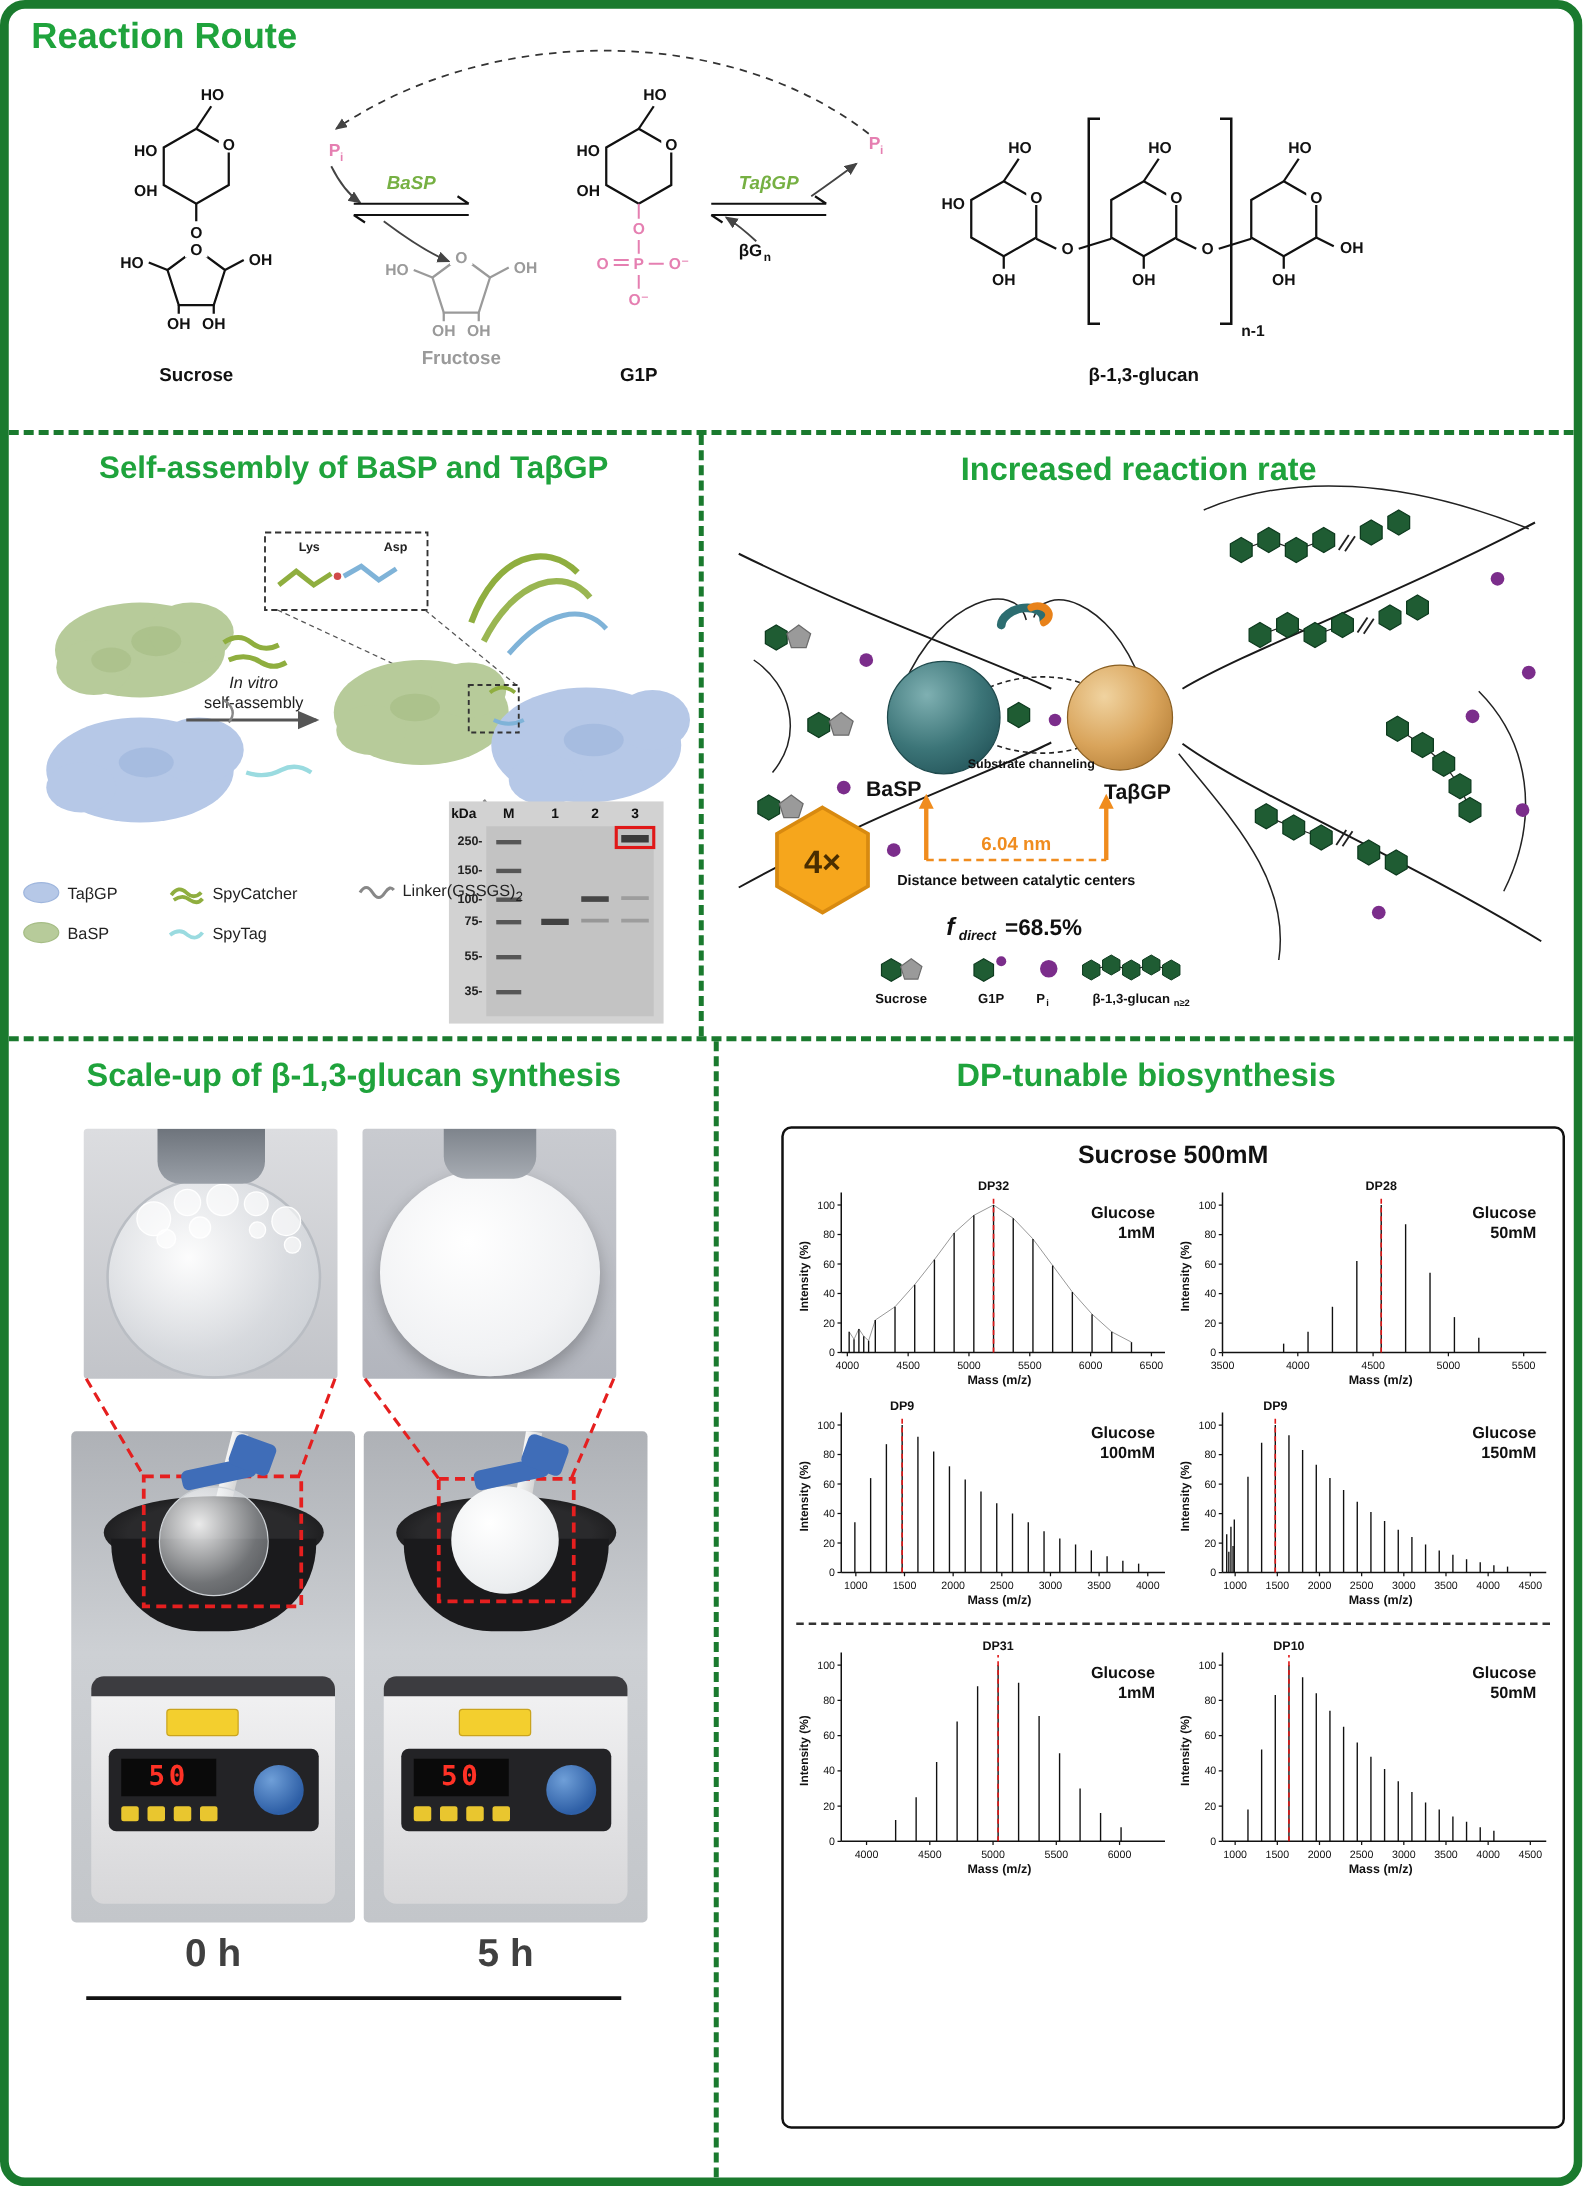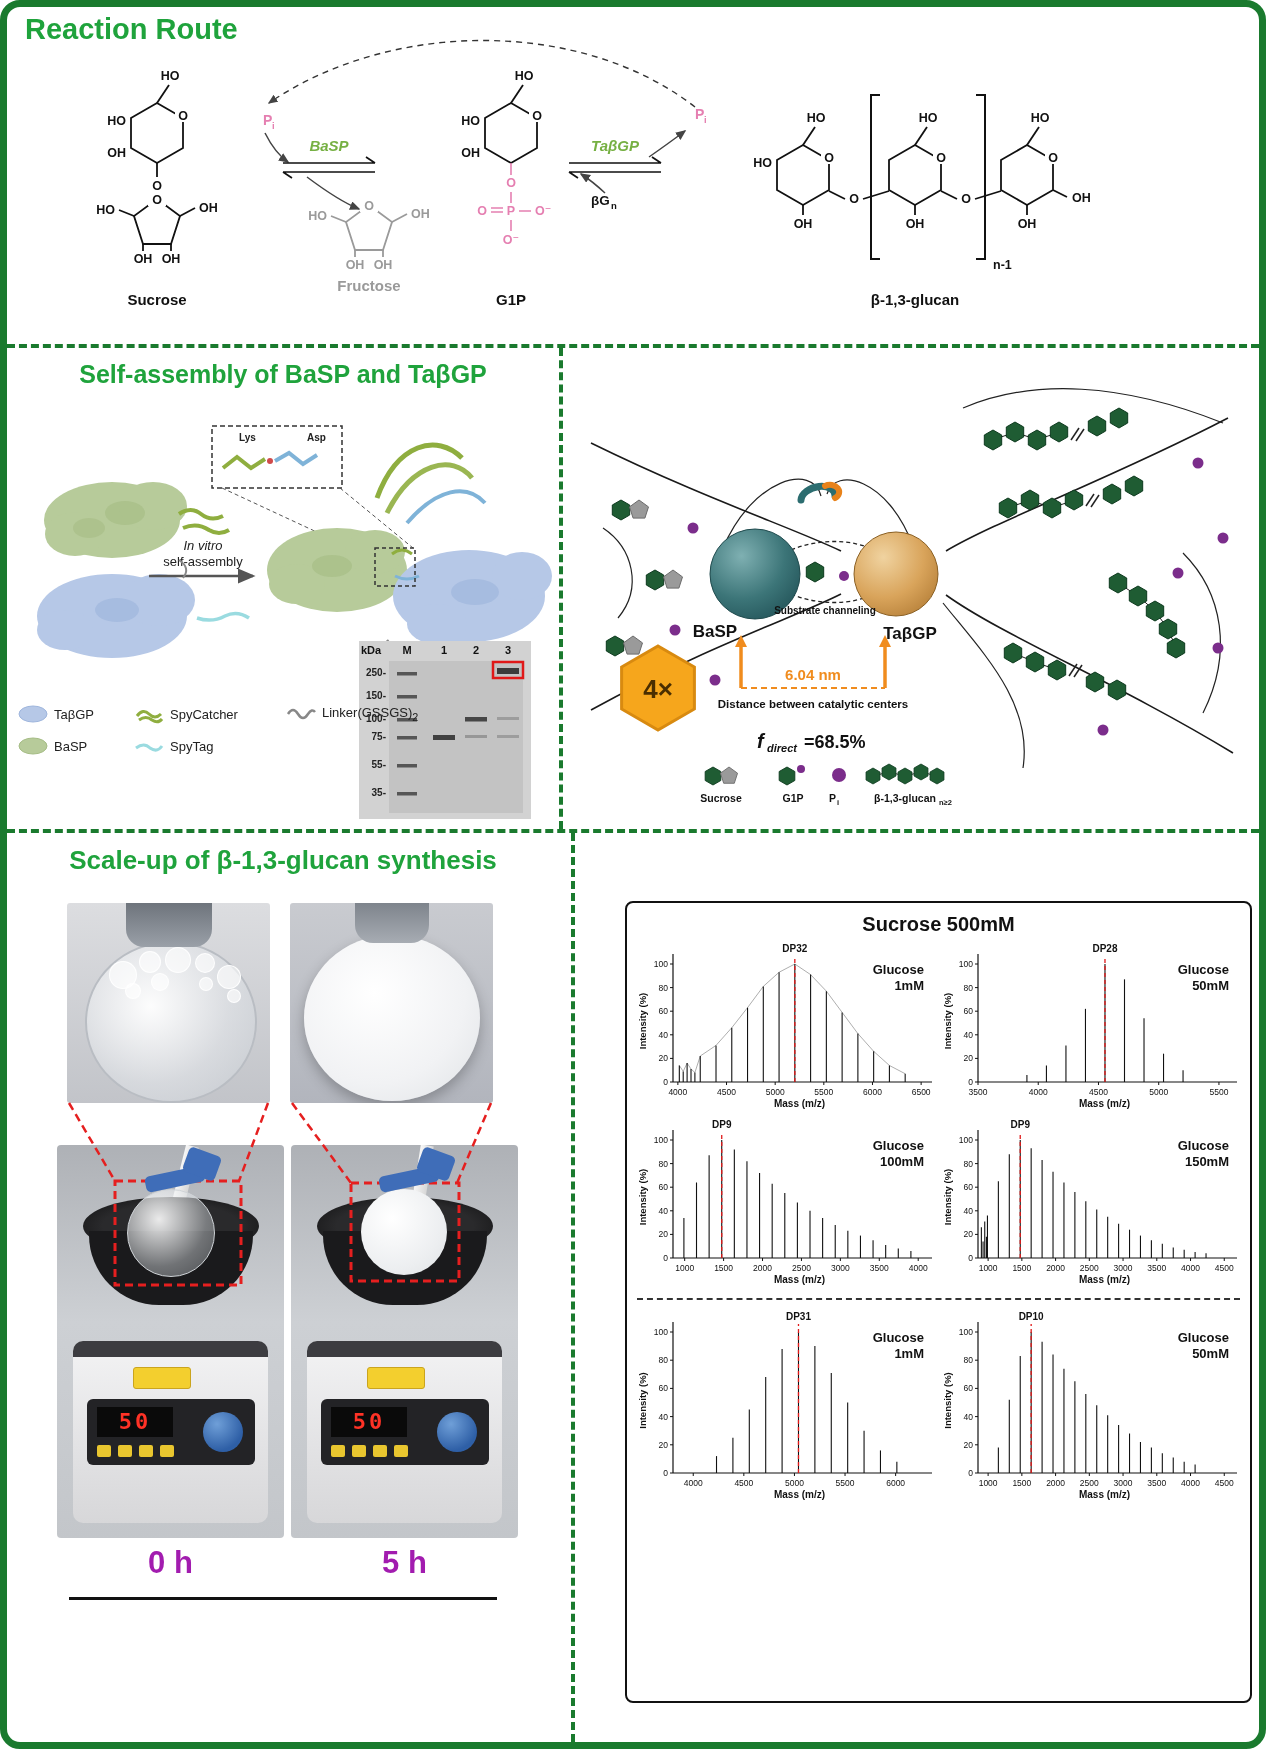--- a/index.html
+++ b/index.html
@@ -71,21 +71,21 @@
     background:linear-gradient(180deg,#f3f3f4,#e2e2e4 60%,#d7d7d9);}
   .dev-body::before{content:"";position:absolute;top:0;left:0;right:0;height:16px;background:#3c3c40;border-radius:10px 10px 0 0;}
   .dev-warn{position:absolute;left:60px;top:26px;width:56px;height:20px;background:#f3cf2e;border:1px solid #caa41e;border-radius:3px;}
   .dev-panel{position:absolute;left:14px;top:58px;width:168px;height:66px;background:#232326;border-radius:6px;}
   .dev-display{position:absolute;left:10px;top:8px;width:76px;height:30px;background:#0a0a0a;color:#ff3226;
     font-family:"DejaVu Sans Mono",monospace;font-size:22px;font-weight:bold;text-align:center;line-height:30px;letter-spacing:3px;}
   .dev-btns{position:absolute;left:10px;top:46px;display:flex;gap:7px;}
   .dev-btn{width:14px;height:12px;background:#e9c62f;border-radius:2px;}
   .dev-knob{position:absolute;right:12px;top:13px;width:40px;height:40px;border-radius:50%;
     background:radial-gradient(circle at 35% 30%,#6f9fd8,#2e5fa6 70%);}
-  .time{position:absolute;top:712px;width:227px;text-align:center;font-size:31px;font-weight:bold;color:#a21caf;}
+  .time{position:absolute;top:712px;width:227px;text-align:center;font-size:31px;font-weight:bold;color:#404040;}
   .t0{left:50px;} .t6{left:284px;}
   .axis-line{position:absolute;left:62px;top:764px;width:428px;height:3px;background:#111;}
   .axis-label{position:absolute;left:0;top:778px;width:100%;text-align:center;font-size:29px;font-weight:bold;color:#111;}
   
   .dp-box{position:absolute;left:50px;top:68px;width:627px;height:802px;border:2.5px solid #111;
     border-radius:8px;box-sizing:border-box;padding:8px 6px;}
   .dp-sec{text-align:center;font-size:20px;font-weight:bold;color:#111;margin:2px 0 4px;}
   .dp-grid{display:grid;grid-template-columns:1fr 1fr;justify-items:center;row-gap:4px;}
   .dp-div{border-top:2px dashed #333;margin:10px 4px 8px;}
 </style>
@@ -376,20 +376,21 @@
         <rect x="106" y="76" width="22" height="4.5" fill="#464646"></rect>
         <rect x="106" y="94" width="22" height="3" fill="#464646" opacity="0.35"></rect>
         <rect x="138" y="27" width="22" height="6" fill="#3b3b3b"></rect>
         <rect x="138" y="76" width="22" height="3" fill="#464646" opacity="0.3"></rect>
         <rect x="138" y="94" width="22" height="3" fill="#464646" opacity="0.3"></rect>
         <rect x="134" y="21" width="30" height="16" fill="none" stroke="#e01818" stroke-width="2.5"></rect>
       </svg>
     </section>
 
     <section class="panel pr">
+      <h2 class="ptitle ctr">Increased reaction rate</h2>
       <svg class="abs" style="left:0;top:0;" width="696" height="485" viewBox="0 0 696 485">
         <defs>
           <radialGradient id="gradTeal" cx="35%" cy="30%" r="80%">
             <stop offset="0%" stop-color="#7fb0b2"></stop>
               <stop offset="60%" stop-color="#3c7578"></stop>
               <stop offset="100%" stop-color="#24555a"></stop>
           </radialGradient>
           <radialGradient id="gradTan" cx="35%" cy="30%" r="80%">
             <stop offset="0%" stop-color="#f0d3a0"></stop>
               <stop offset="60%" stop-color="#d9a45b"></stop>
@@ -615,20 +616,21 @@
           </div>
         </div>
       </div>
 
       <div class="time t0">0 h</div>
       <div class="time t6">5 h</div>
       <div class="axis-line"></div>
     </section>
 
     <section class="panel pr">
+      <h2 class="ptitle ctr">DP-tunable biosynthesis</h2>
       <div class="dp-box">
         <div class="dp-sec">Sucrose 500mM</div>
         <div class="dp-grid">
           <svg class="spec" width="300" height="172">
               <line x1="37" y1="14" x2="37" y2="142" stroke="#111" stroke-width="1.2"></line>
               <line x1="37" y1="142" x2="296" y2="142" stroke="#111" stroke-width="1.2"></line>
               <line x1="34" y1="142" x2="37" y2="142" stroke="#111" stroke-width="1"></line>
               <text x="32" y="145" text-anchor="end" font-size="8.5" fill="#111">0</text>
               <line x1="34" y1="118.4" x2="37" y2="118.4" stroke="#111" stroke-width="1"></line>
               <text x="32" y="121.4" text-anchor="end" font-size="8.5" fill="#111">20</text>

